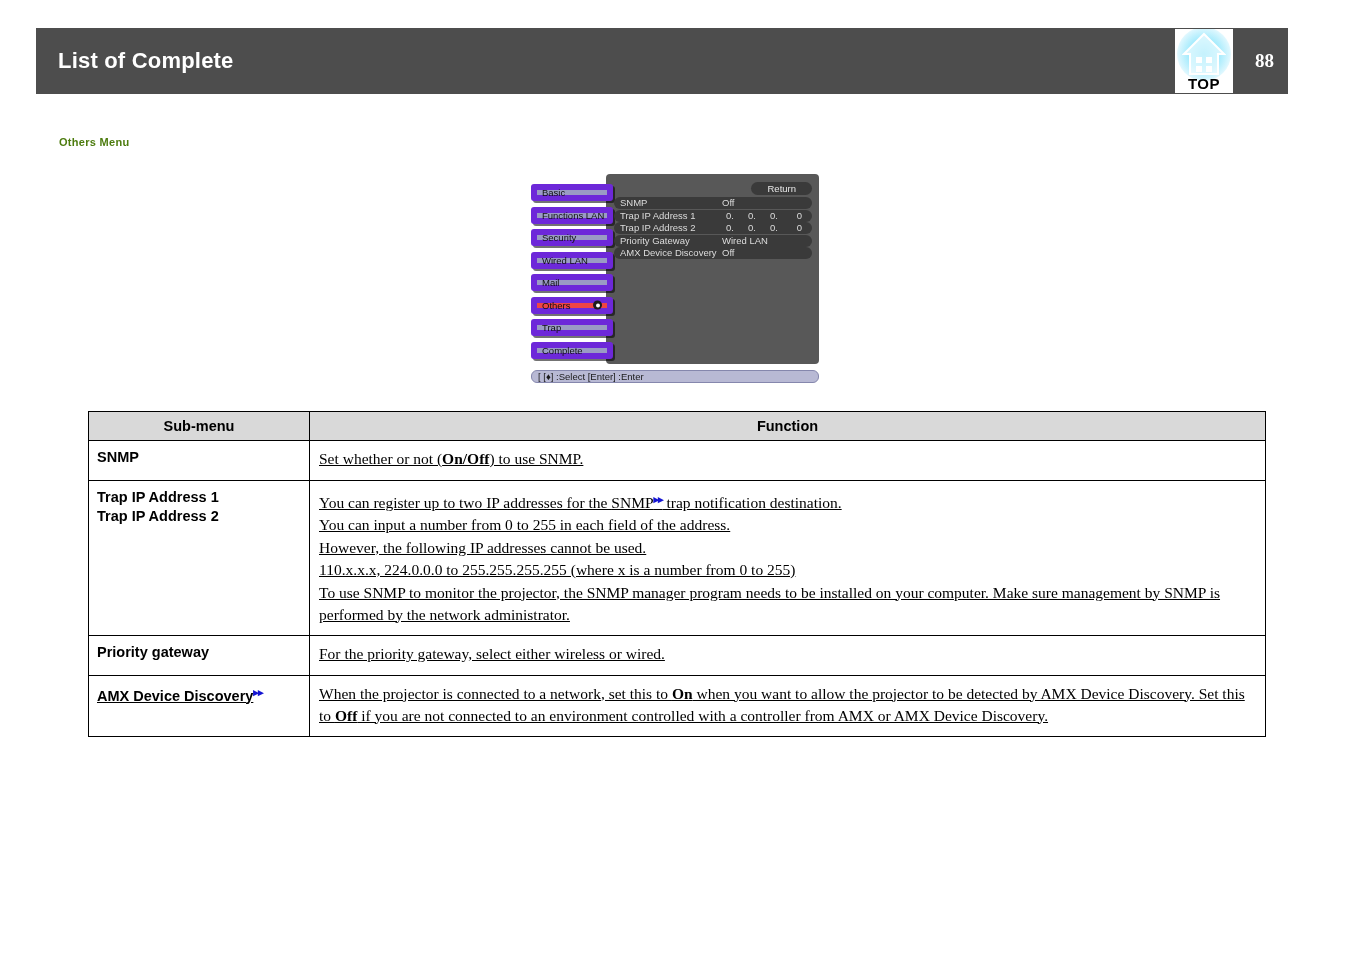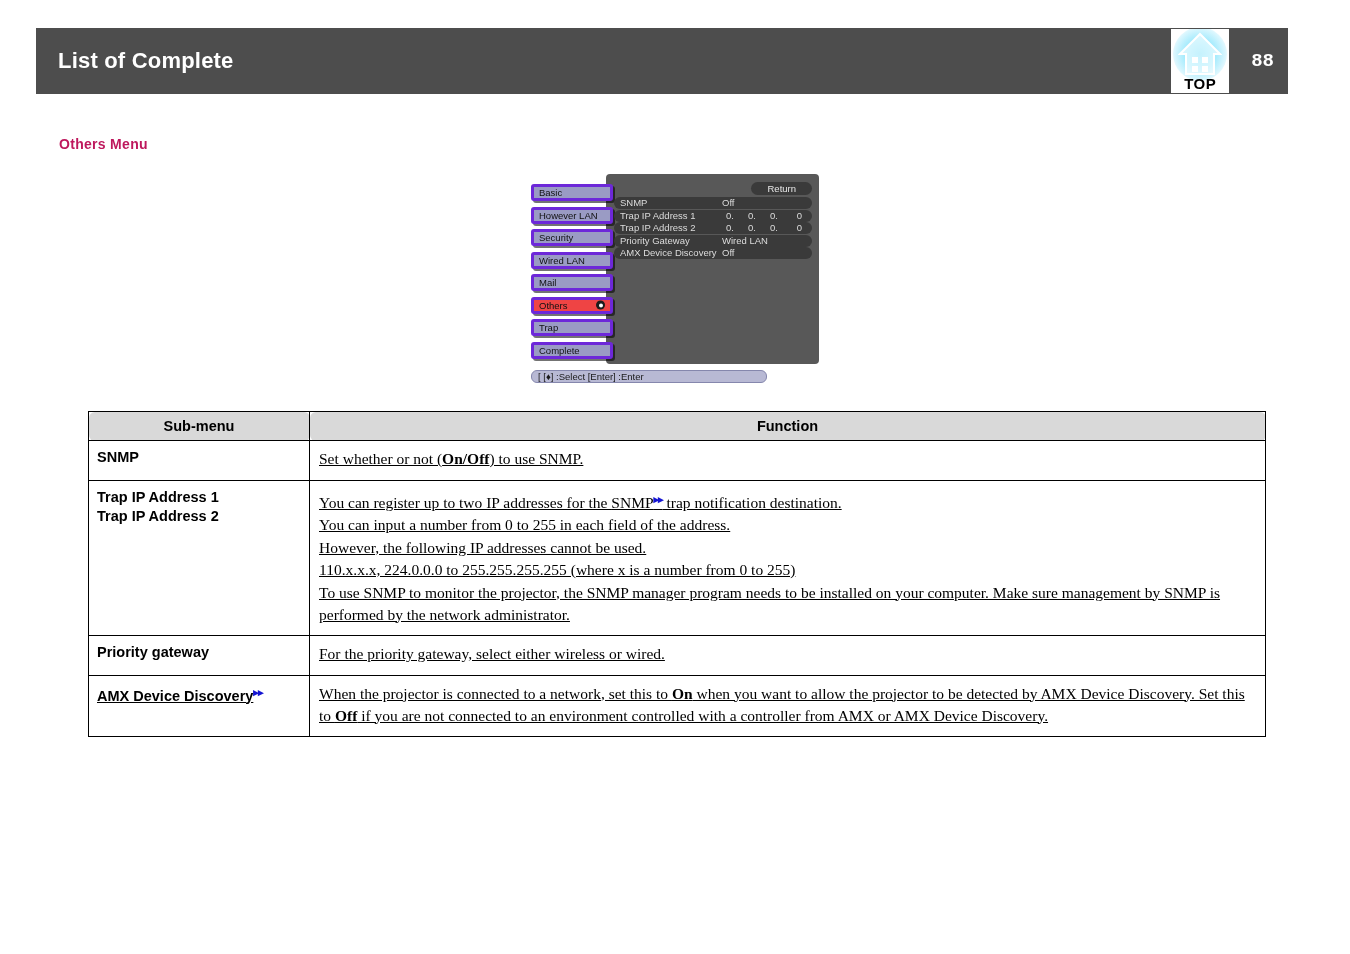--- a/index.html
+++ b/index.html
@@ -75,34 +75,34 @@
     text-align: center;
     font-family: "Liberation Sans", sans-serif;
     font-weight: bold;
     font-size: 15px;
     color: #000000;
     letter-spacing: 0.5px;
     margin-top: 33px;
   }
   .page-number {
     color: #ffffff;
-    font-family: Liberation Mono, monospace;
+    font-family: Liberation Serif, serif;
     font-weight: bold;
     font-size: 19px;
   }
 
   
   .section-heading {
     position: absolute;
     left: 59px;
     top: 136px;
     font-family: "Liberation Sans", sans-serif;
     font-weight: bold;
-    font-size: 14px;
-    color: #be185d;
+    font-size: 11px;
+    color: #4d7c0f;
     letter-spacing: 0.3px;
   }
 
   
   .osd {
     position: absolute;
     left: 531px;
     top: 174px;
     width: 288px;
     height: 214px;
@@ -127,21 +127,21 @@
     position: absolute;
     left: 0;
     top: 10px;
     width: 82px;
   }
   .osd-tab {
     position: relative;
     height: 17px;
     margin-bottom: 5.5px;
     background: #9a9bc4;
-    border: 3px solid #6d28d9;
+    border: 6px solid #6d28d9;
     border-radius: 3px;
     box-sizing: border-box;
     display: flex;
     align-items: center;
     padding-left: 5px;
     font-family: "Liberation Sans", sans-serif;
     font-size: 9.5px;
     color: #111111;
     box-shadow: 2px 2px 0 rgba(0,0,0,0.55);
     white-space: nowrap;
@@ -218,21 +218,21 @@
   .osd-row .ipseg {
     position: absolute;
     top: 0;
     text-align: right;
     width: 14px;
   }
   .osd-statusbar {
     position: absolute;
     left: 0;
     top: 196px;
-    width: 236px;
+    width: 288px;
     height: 13px;
     background: #b8b9d4;
     border: 1px solid #8587ad;
     border-radius: 6px;
     box-sizing: border-box;
     font-family: "Liberation Sans", sans-serif;
     font-size: 9.5px;
     color: #1a1a1a;
     line-height: 11px;
     padding-left: 6px;
@@ -255,21 +255,20 @@
   }
   .func-table th {
     background: #d9d9d9;
     height: 28px;
     font-family: "Liberation Sans", sans-serif;
     font-weight: bold;
     font-size: 14.5px;
     color: #000000;
     text-align: center;
     vertical-align: middle;
-    border-radius: 6px;
   }
   td.submenu-cell {
     width: 220px;
     padding: 7px 8px 9px 8px;
     font-family: "Liberation Sans", sans-serif;
     font-weight: bold;
     font-size: 14.5px;
     color: #000000;
     line-height: 19px;
   }
@@ -323,21 +322,21 @@
 <div class="section-heading">Others  Menu</div>
 
 <div class="osd">
   <div class="osd-body">
     <div class="osd-main"></div>
     <div class="osd-sidebar" id="osd-sidebar">
         <div class="osd-tab">
           <span>Basic</span>
         </div>
         <div class="osd-tab">
-          <span>However LAN</span>
+          <span>Functions LAN</span>
         </div>
         <div class="osd-tab">
           <span>Security</span>
         </div>
         <div class="osd-tab">
           <span>Wired LAN</span>
         </div>
         <div class="osd-tab">
           <span>Mail</span>
         </div>

